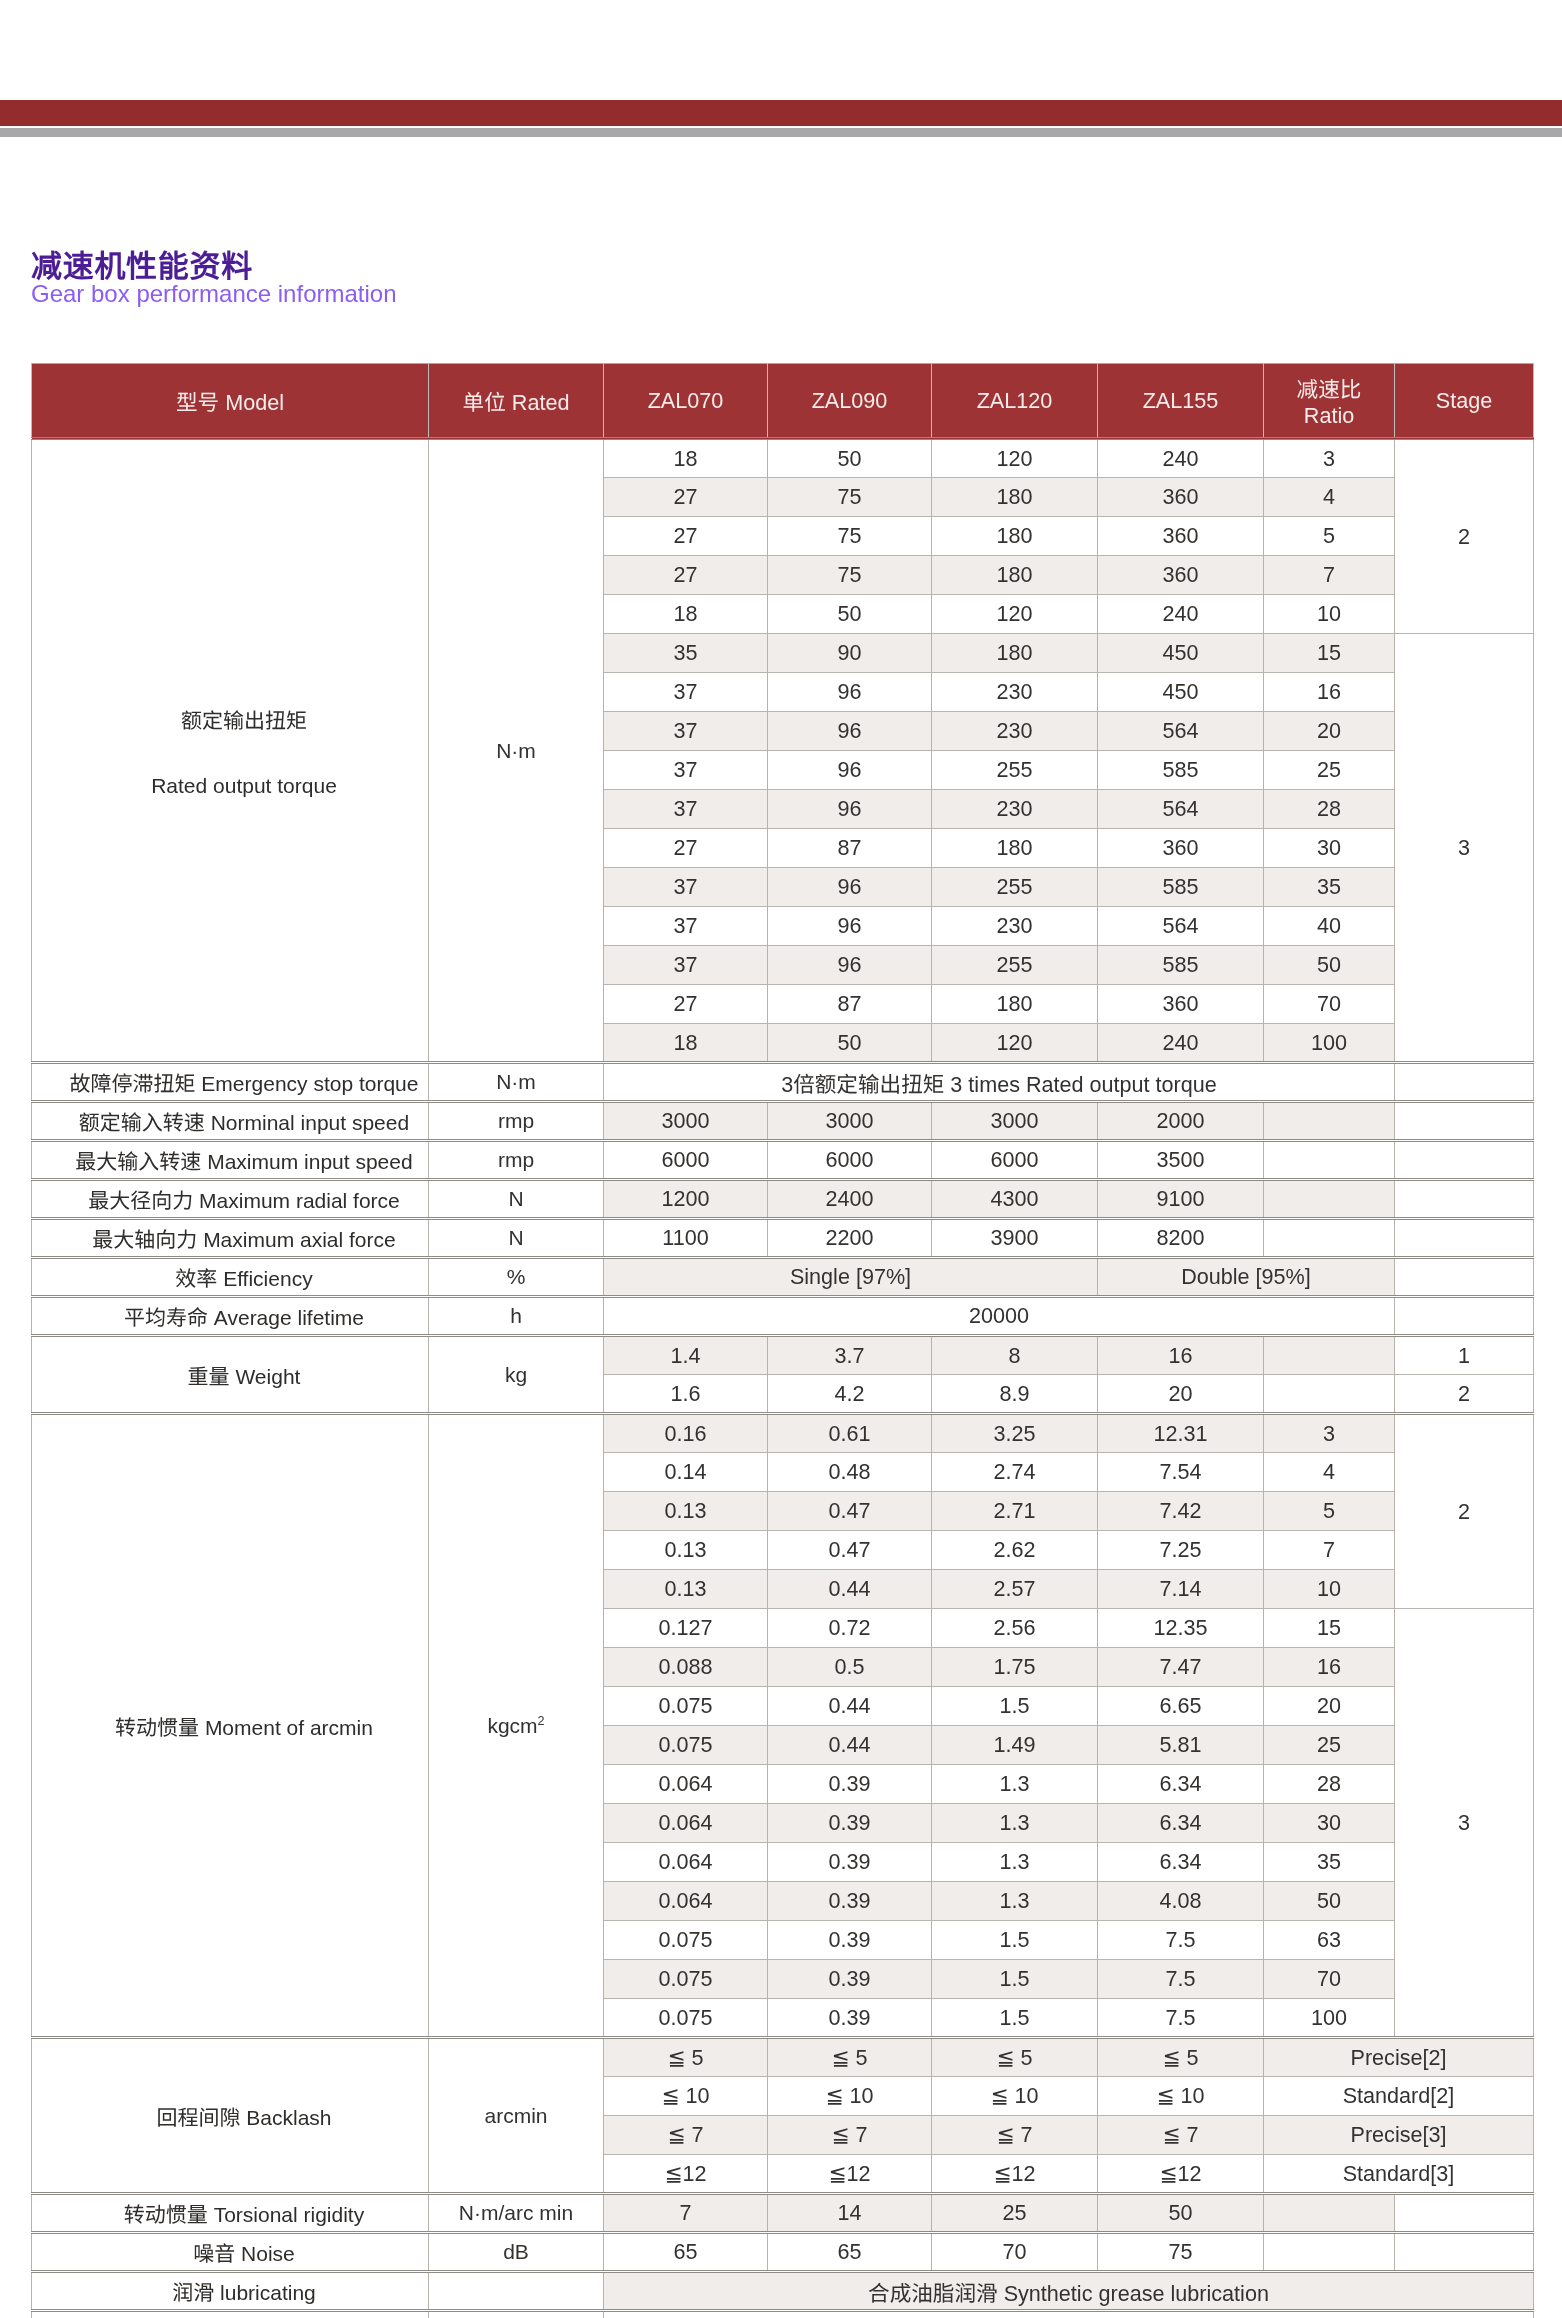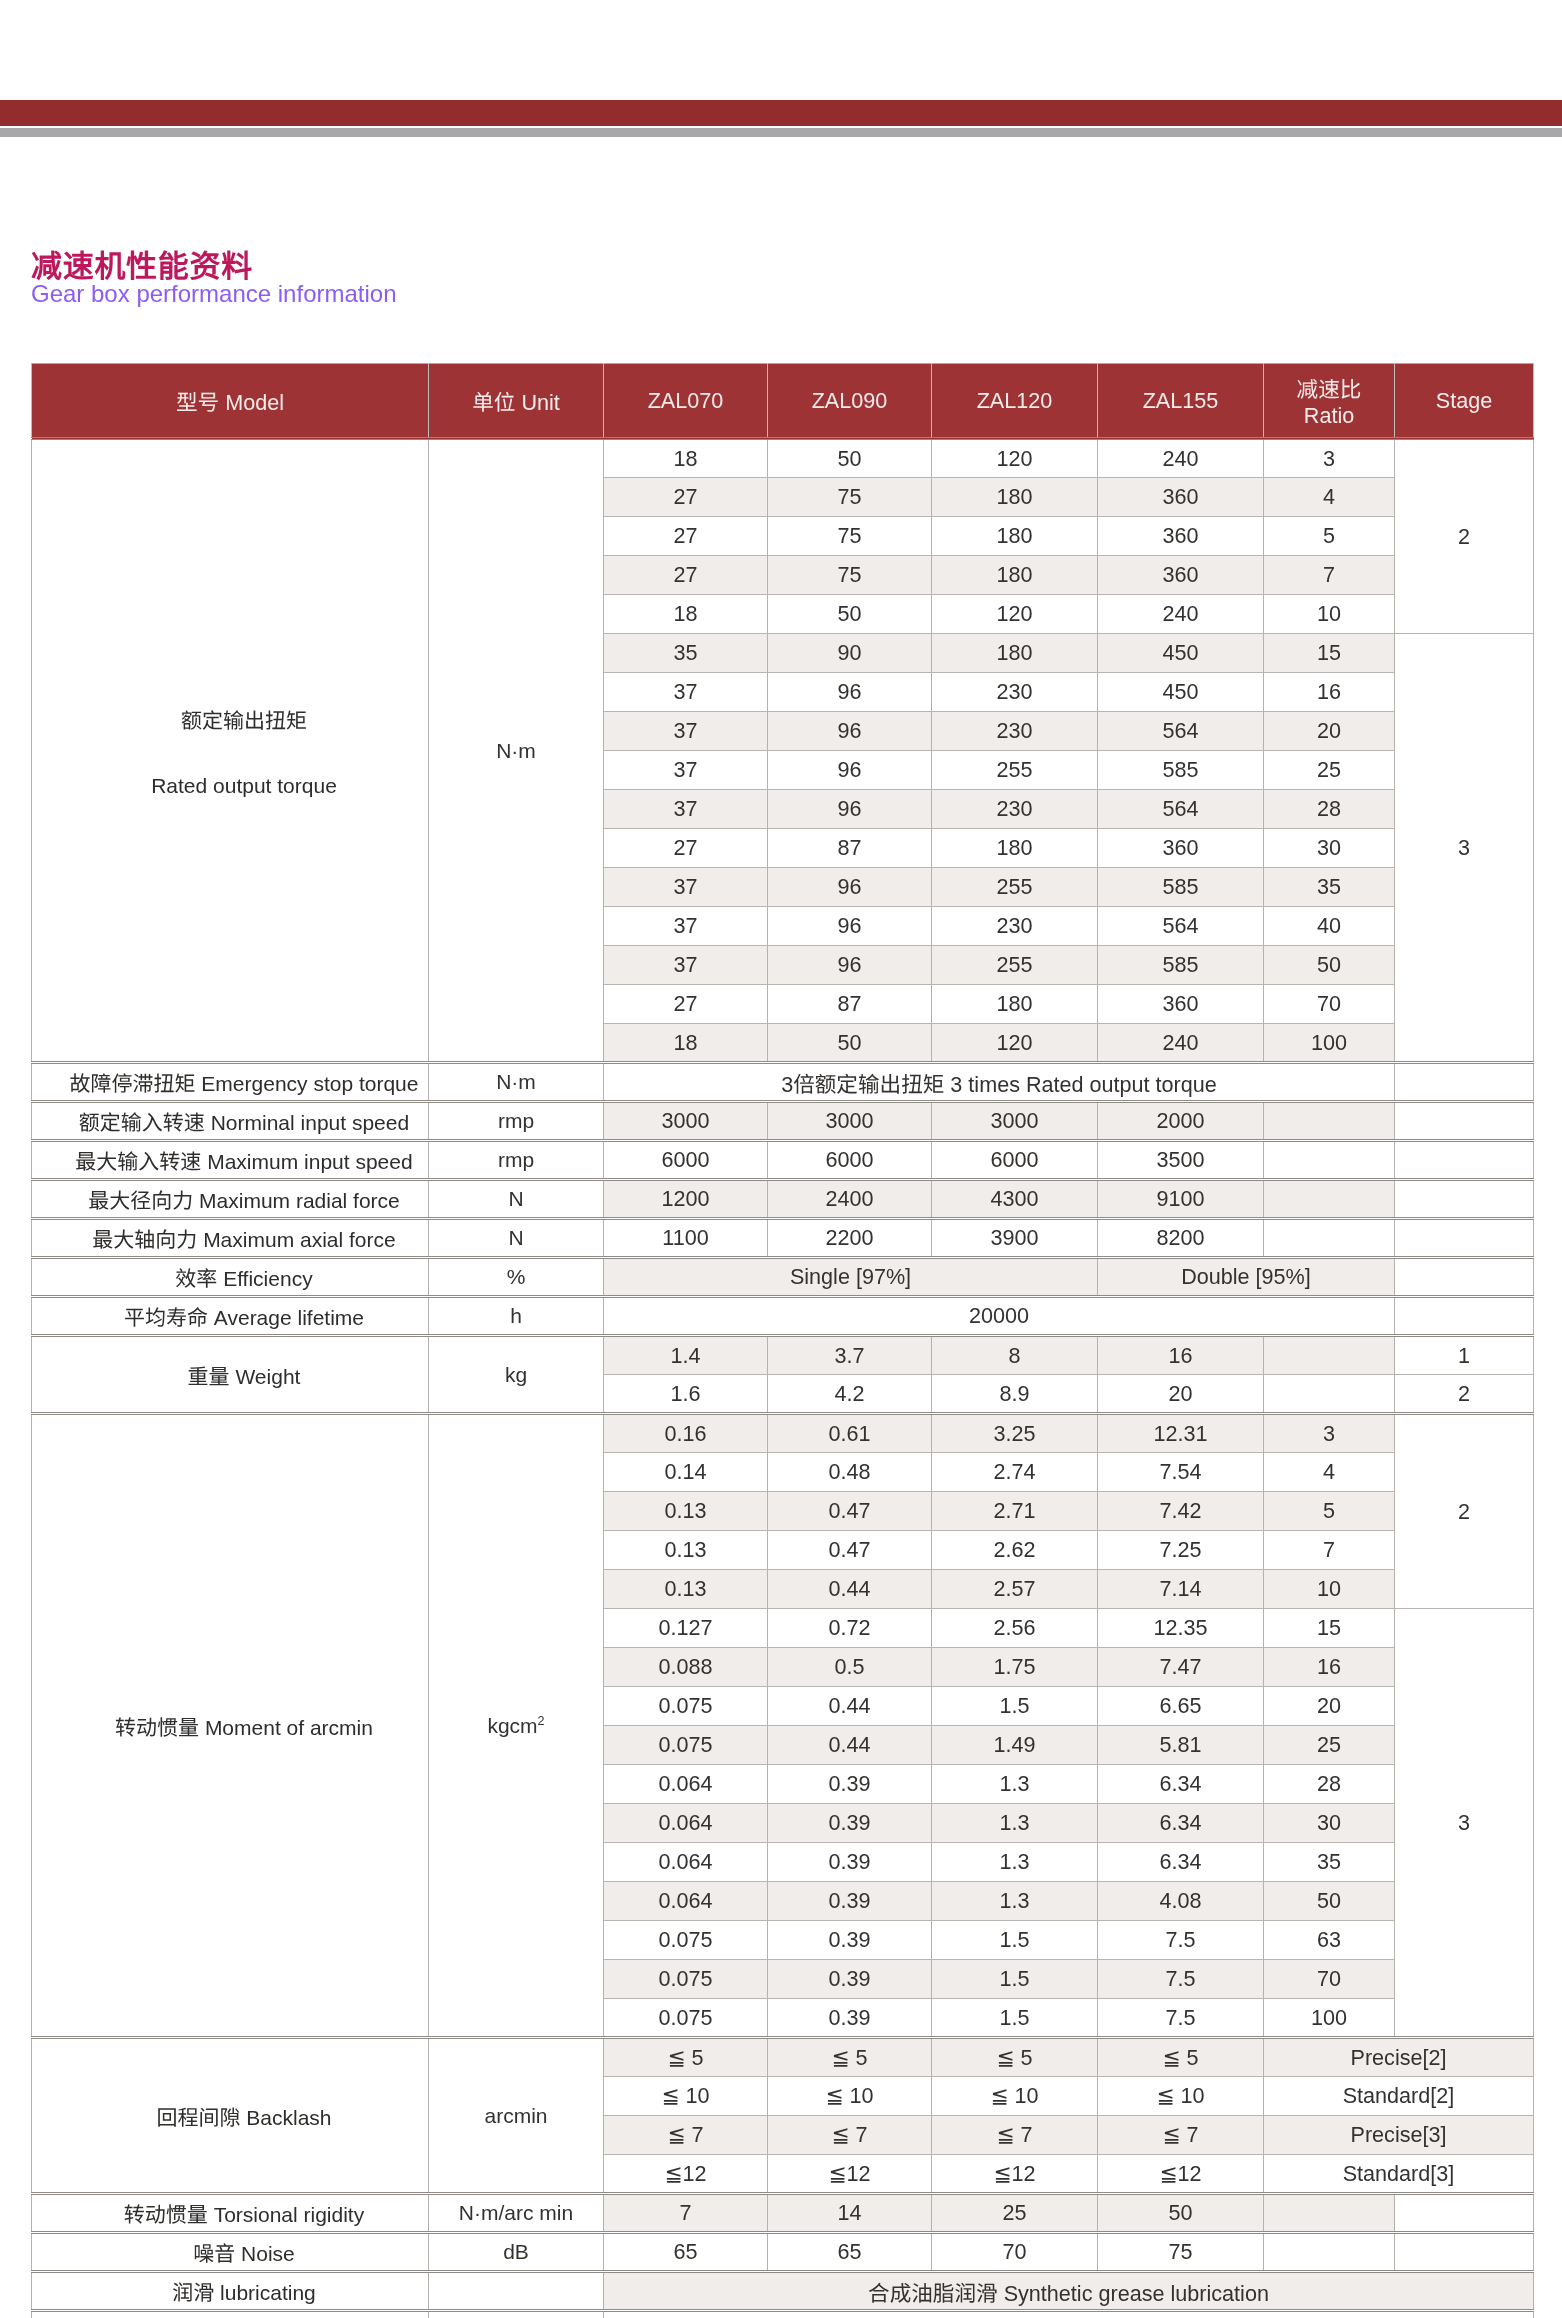--- a/index.html
+++ b/index.html
@@ -14,21 +14,21 @@
     --heavy:#8e8a86;
   }
   html,body{margin:0;padding:0;}
   body{
     width:1562px;height:2319px;position:relative;background:#ffffff;
     font-family:"Liberation Sans","DejaVu Sans",sans-serif;
     color:var(--body-text);
   }
   .topbar{position:absolute;left:0;top:100px;width:1562px;height:26px;background:var(--top-bar-red);}
   .graybar{position:absolute;left:0;top:128px;width:1562px;height:9px;background:var(--bar-gray);}
-  .title-zh{position:absolute;left:31px;top:241px;margin:0;font-size:31px;font-weight:bold;color:#be185d;letter-spacing:0.7px;}
+  .title-zh{position:absolute;left:31px;top:241px;margin:0;font-size:31px;font-weight:bold;color:#4c1d95;letter-spacing:0.7px;}
   .title-en{position:absolute;left:31px;top:280px;font-size:24px;color:#8b5cf6;}
   table.spec-table{
     position:absolute;left:31px;top:363px;width:1502px;
     table-layout:fixed;border-collapse:collapse;
     border:1.4px solid #aba7a3;border-bottom:3.5px double var(--heavy);
   }
   thead th{
     height:45px;background:var(--header-red);color:var(--header-text);
     font-size:21.6px;font-weight:normal;text-align:center;vertical-align:middle;
     border-left:1.4px solid #c0bcb9;border-right:1.4px solid #c0bcb9;padding:8px;
@@ -64,21 +64,21 @@
         <col style="width:164px">
         <col style="width:164px">
       <col style="width:166px">
         <col style="width:166px">
         <col style="width:131px">
         <col style="width:139px">
     </colgroup>
     <thead>
       <tr id="header-row">
           <th>型号 Model</th>
-          <th>单位 Unit</th>
+          <th>单位 Rated</th>
           <th>ZAL070</th>
           <th>ZAL090</th>
           <th>ZAL120</th>
           <th>ZAL155</th>
           <th>减速比 Ratio</th>
           <th>Stage</th>
         </tr>
     </thead>
     <tbody id="table-body">
         <tr class="heavy">

